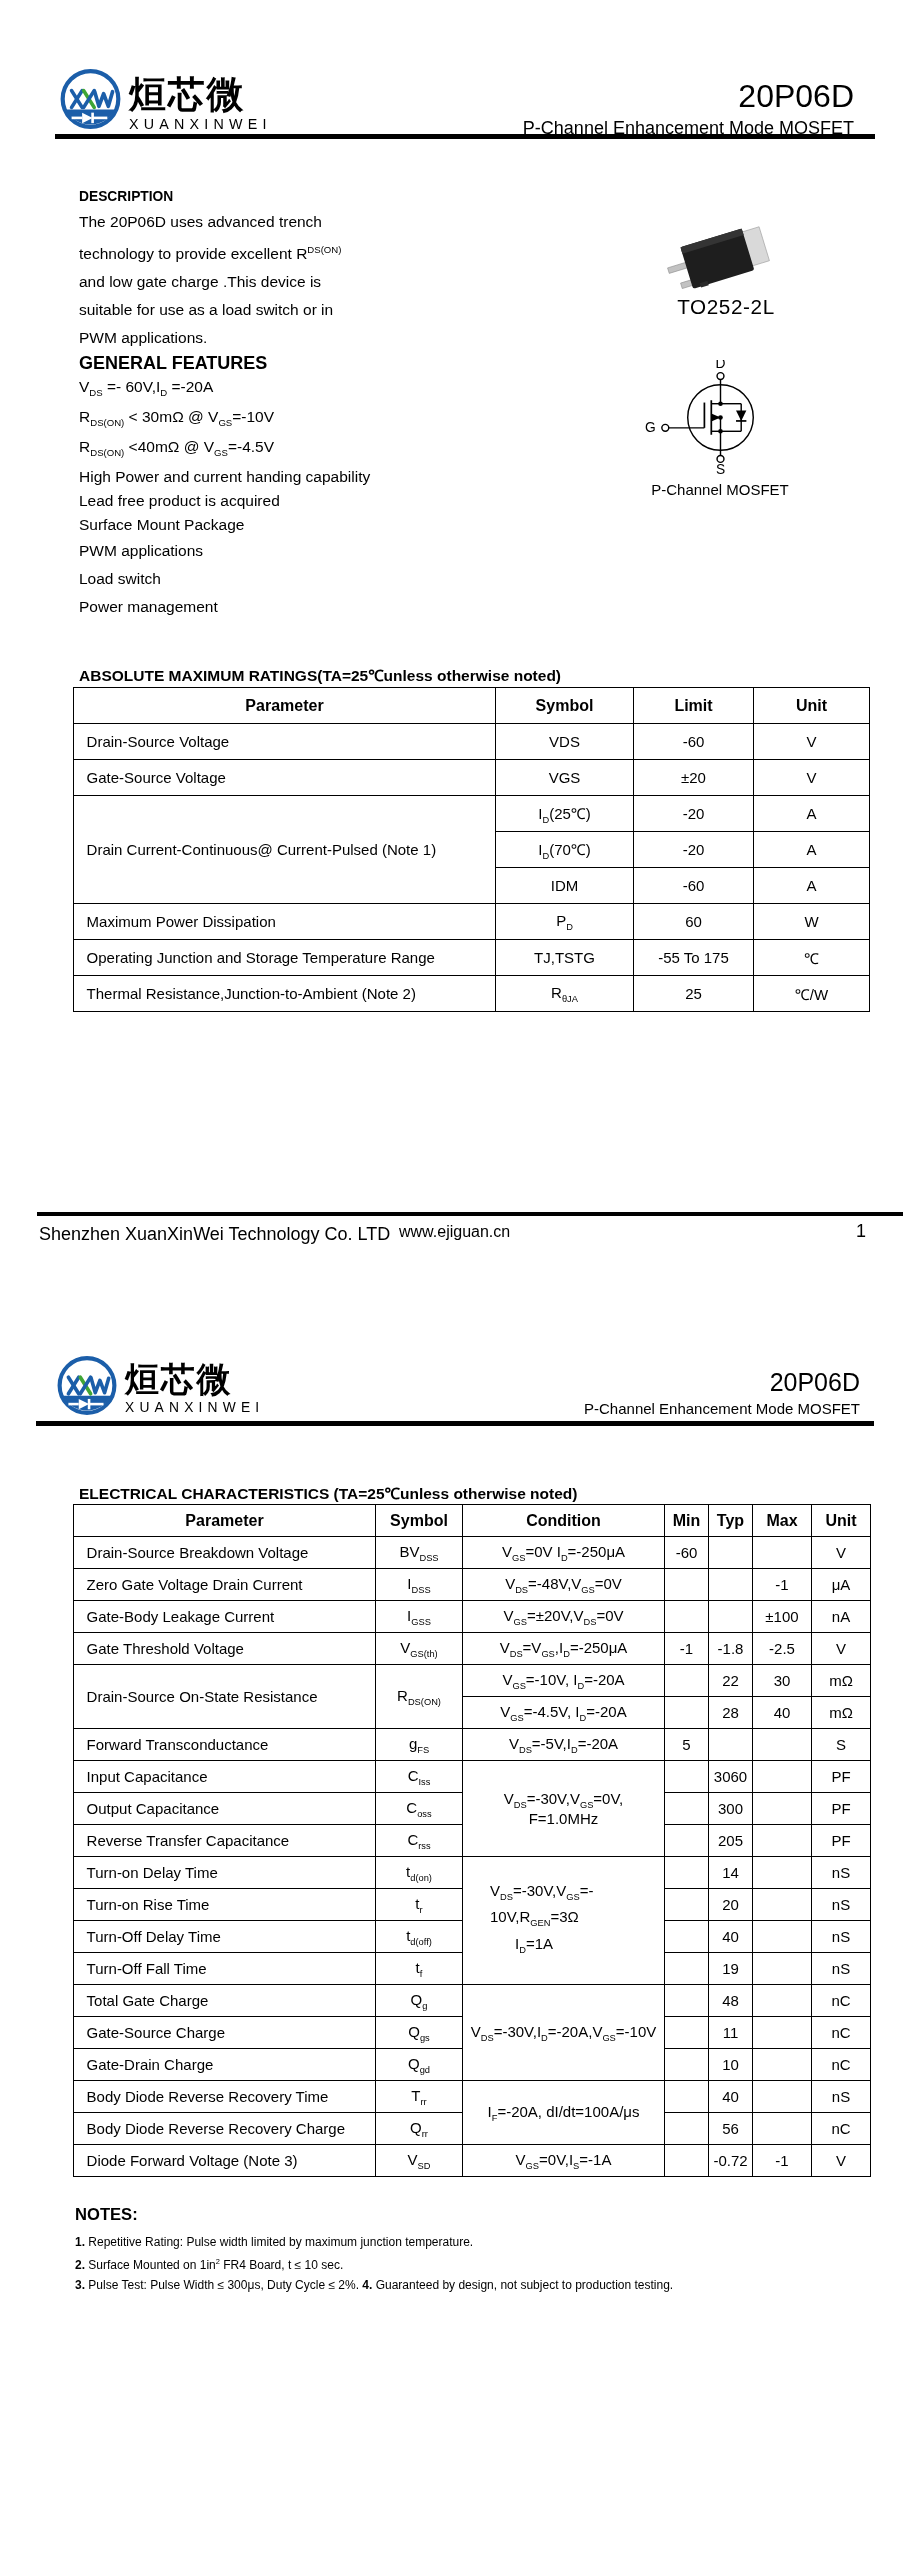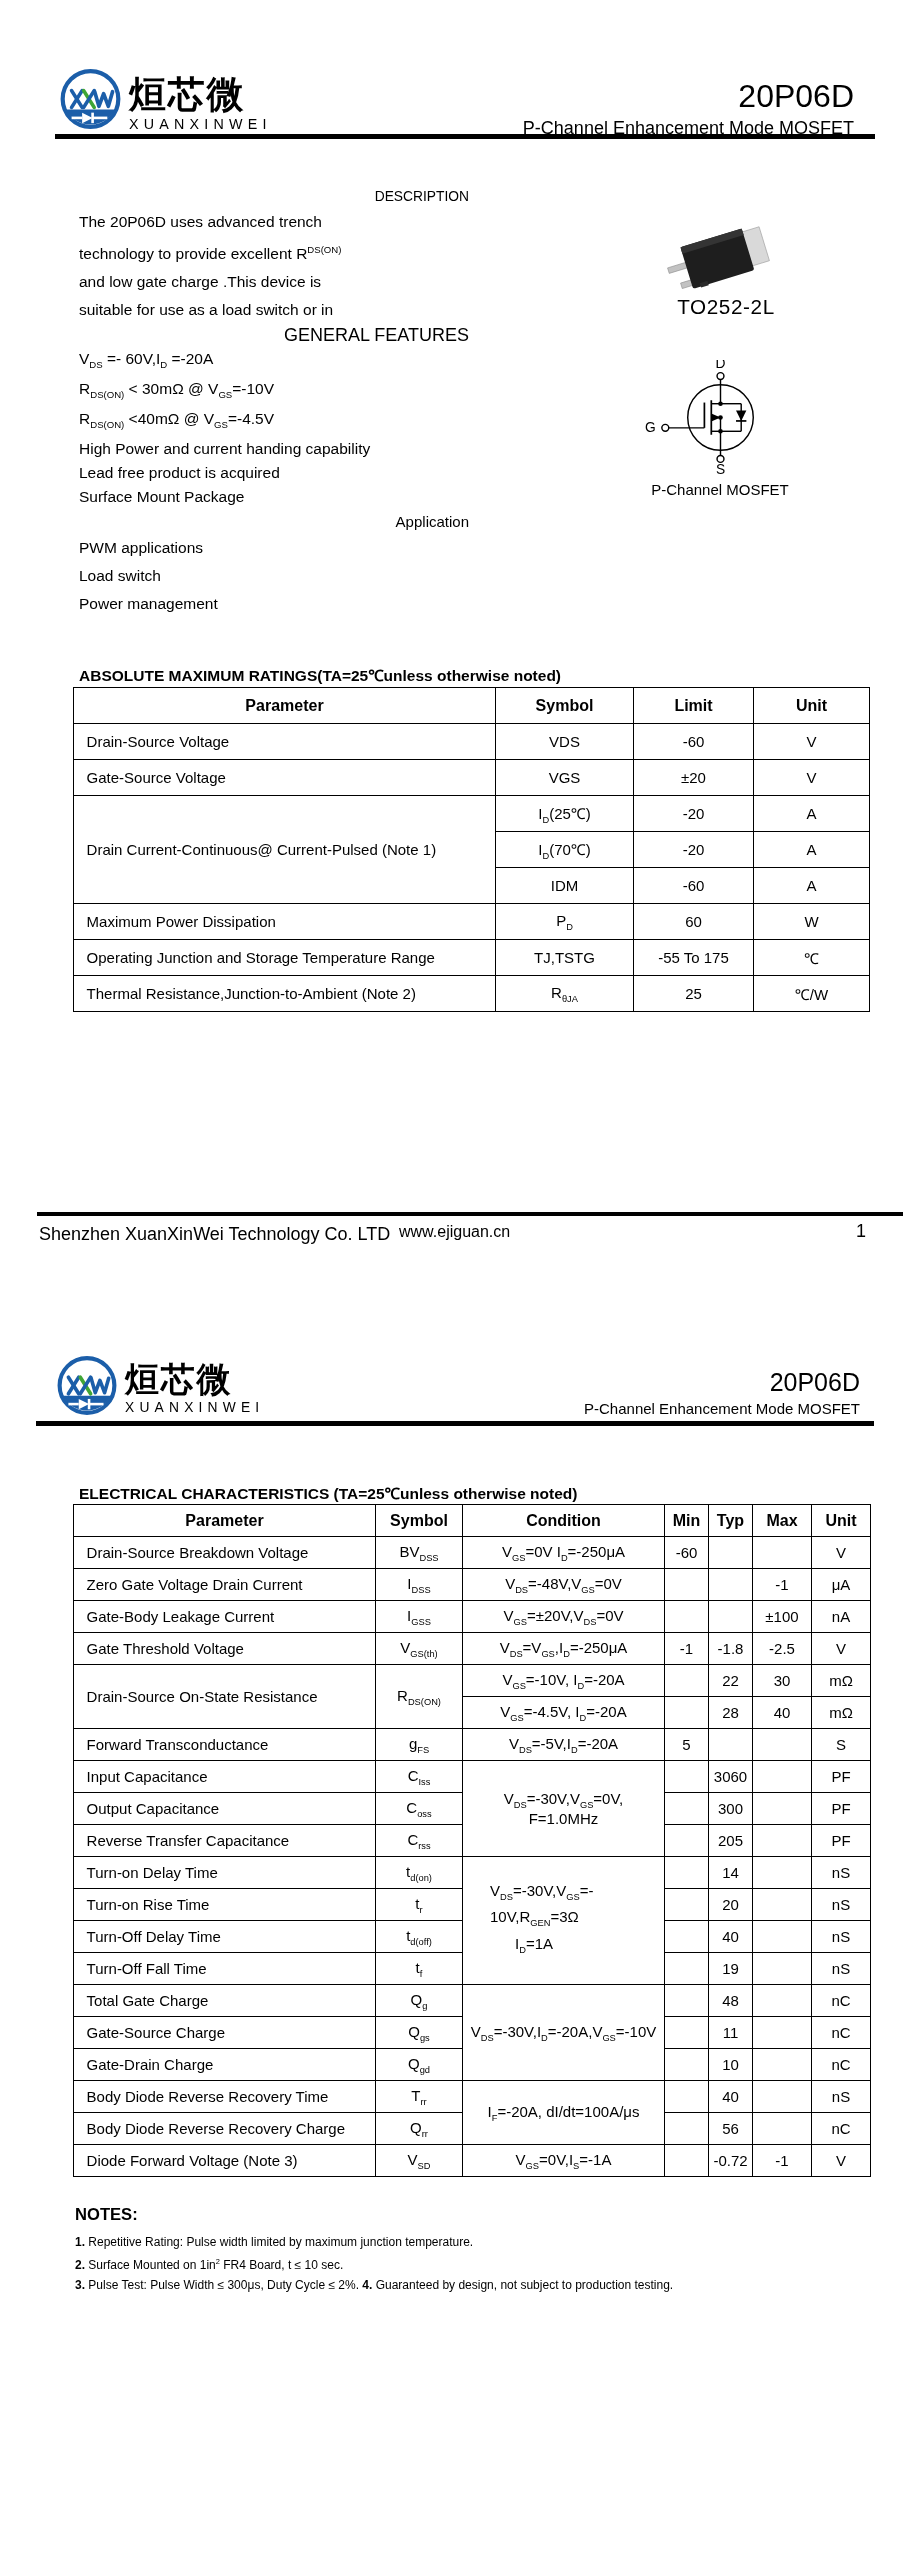--- a/index.html
+++ b/index.html
@@ -10,21 +10,21 @@
   
   .brand-cn{font-size:37px;font-weight:700;letter-spacing:1.7px;line-height:39px;}
   .brand-en{font-size:14.3px;font-weight:500;letter-spacing:5.2px;margin-top:2.3px;}
   .part-block{text-align:right;}
   .part1{font-size:32px;line-height:33px;}
   .sub1{font-size:18px;margin-top:4.6px;}
   .part2{font-size:25px;line-height:26px;}
   .sub2{font-size:15px;margin-top:4.6px;}
   
   .leftcol{width:390px;font-size:15.5px;}
-  .sec-h{font-size:13.8px;font-weight:400;line-height:23px;text-align:right;}
+  .sec-h{font-size:13.8px;font-weight:700;line-height:23px;}
   .desc-line{line-height:28px;}
   .feat-line{line-height:24px;}
   .app-line{line-height:28px;}
   
   .pkg-label{font-size:20.7px;font-weight:400;text-align:center;letter-spacing:0.6px;}
   .pkg-caption{font-size:15px;text-align:center;}
   
   .t{border-collapse:collapse;table-layout:fixed;width:797px;border:1.7px solid #000;}
   .t th,.t td{border:1.1px solid #000;overflow:hidden;}
   .t th{font-size:16px;font-weight:700;text-align:center;vertical-align:middle;}
@@ -74,28 +74,28 @@
     <div class="sub1">P-Channel Enhancement Mode MOSFET</div>
   </div>
   <div class="rule" style="left:55px;top:134px;width:820px;height:4.6px;"></div>
 
   <div class="abs leftcol" style="left:79px;top:185px;">
     <div class="sec-h">DESCRIPTION</div>
     <div class="desc-line">The  20P06D uses advanced trench</div>
     <div class="desc-line">technology to provide excellent R<sup>DS(ON)</sup></div>
     <div class="desc-line">and low gate charge .This device is</div>
     <div class="desc-line">suitable for use as a load switch or in</div>
+    <div class="desc-line">PWM applications.</div>
     <div class="sec-h" style="font-size:18px;">GENERAL FEATURES</div>
     <div class="feat-line">V<sub>DS</sub> =- 60V,I<sub>D</sub> =-20A</div>
     <div class="feat-line">R<sub>DS(ON)</sub> &lt; 30mΩ @ V<sub>GS</sub>=-10V</div>
     <div class="feat-line">R<sub>DS(ON)</sub> &lt;40mΩ @ V<sub>GS</sub>=-4.5V</div>
     <div class="feat-line">High Power and current handing capability</div>
     <div class="feat-line">Lead free product is acquired</div>
     <div class="feat-line">Surface Mount Package</div>
-    <div class="sec-h" style="font-size:15px;line-height:25px;">Application</div>
     <div class="app-line">PWM applications</div>
     <div class="app-line">Load switch</div>
     <div class="app-line">Power management</div>
   </div>
 
   <div class="abs" style="left:660px;top:223px;">
     <svg width="123" height="69" viewBox="0 0 215 120">
       <g transform="rotate(-17 107 60)">
         <rect x="152" y="28" width="34" height="62" fill="#d9d9d9" stroke="#9a9a9a" stroke-width="1"></rect>
         <rect x="12" y="50" width="44" height="10" fill="#c2c2c2" stroke="#8d8d8d" stroke-width="1"></rect>

